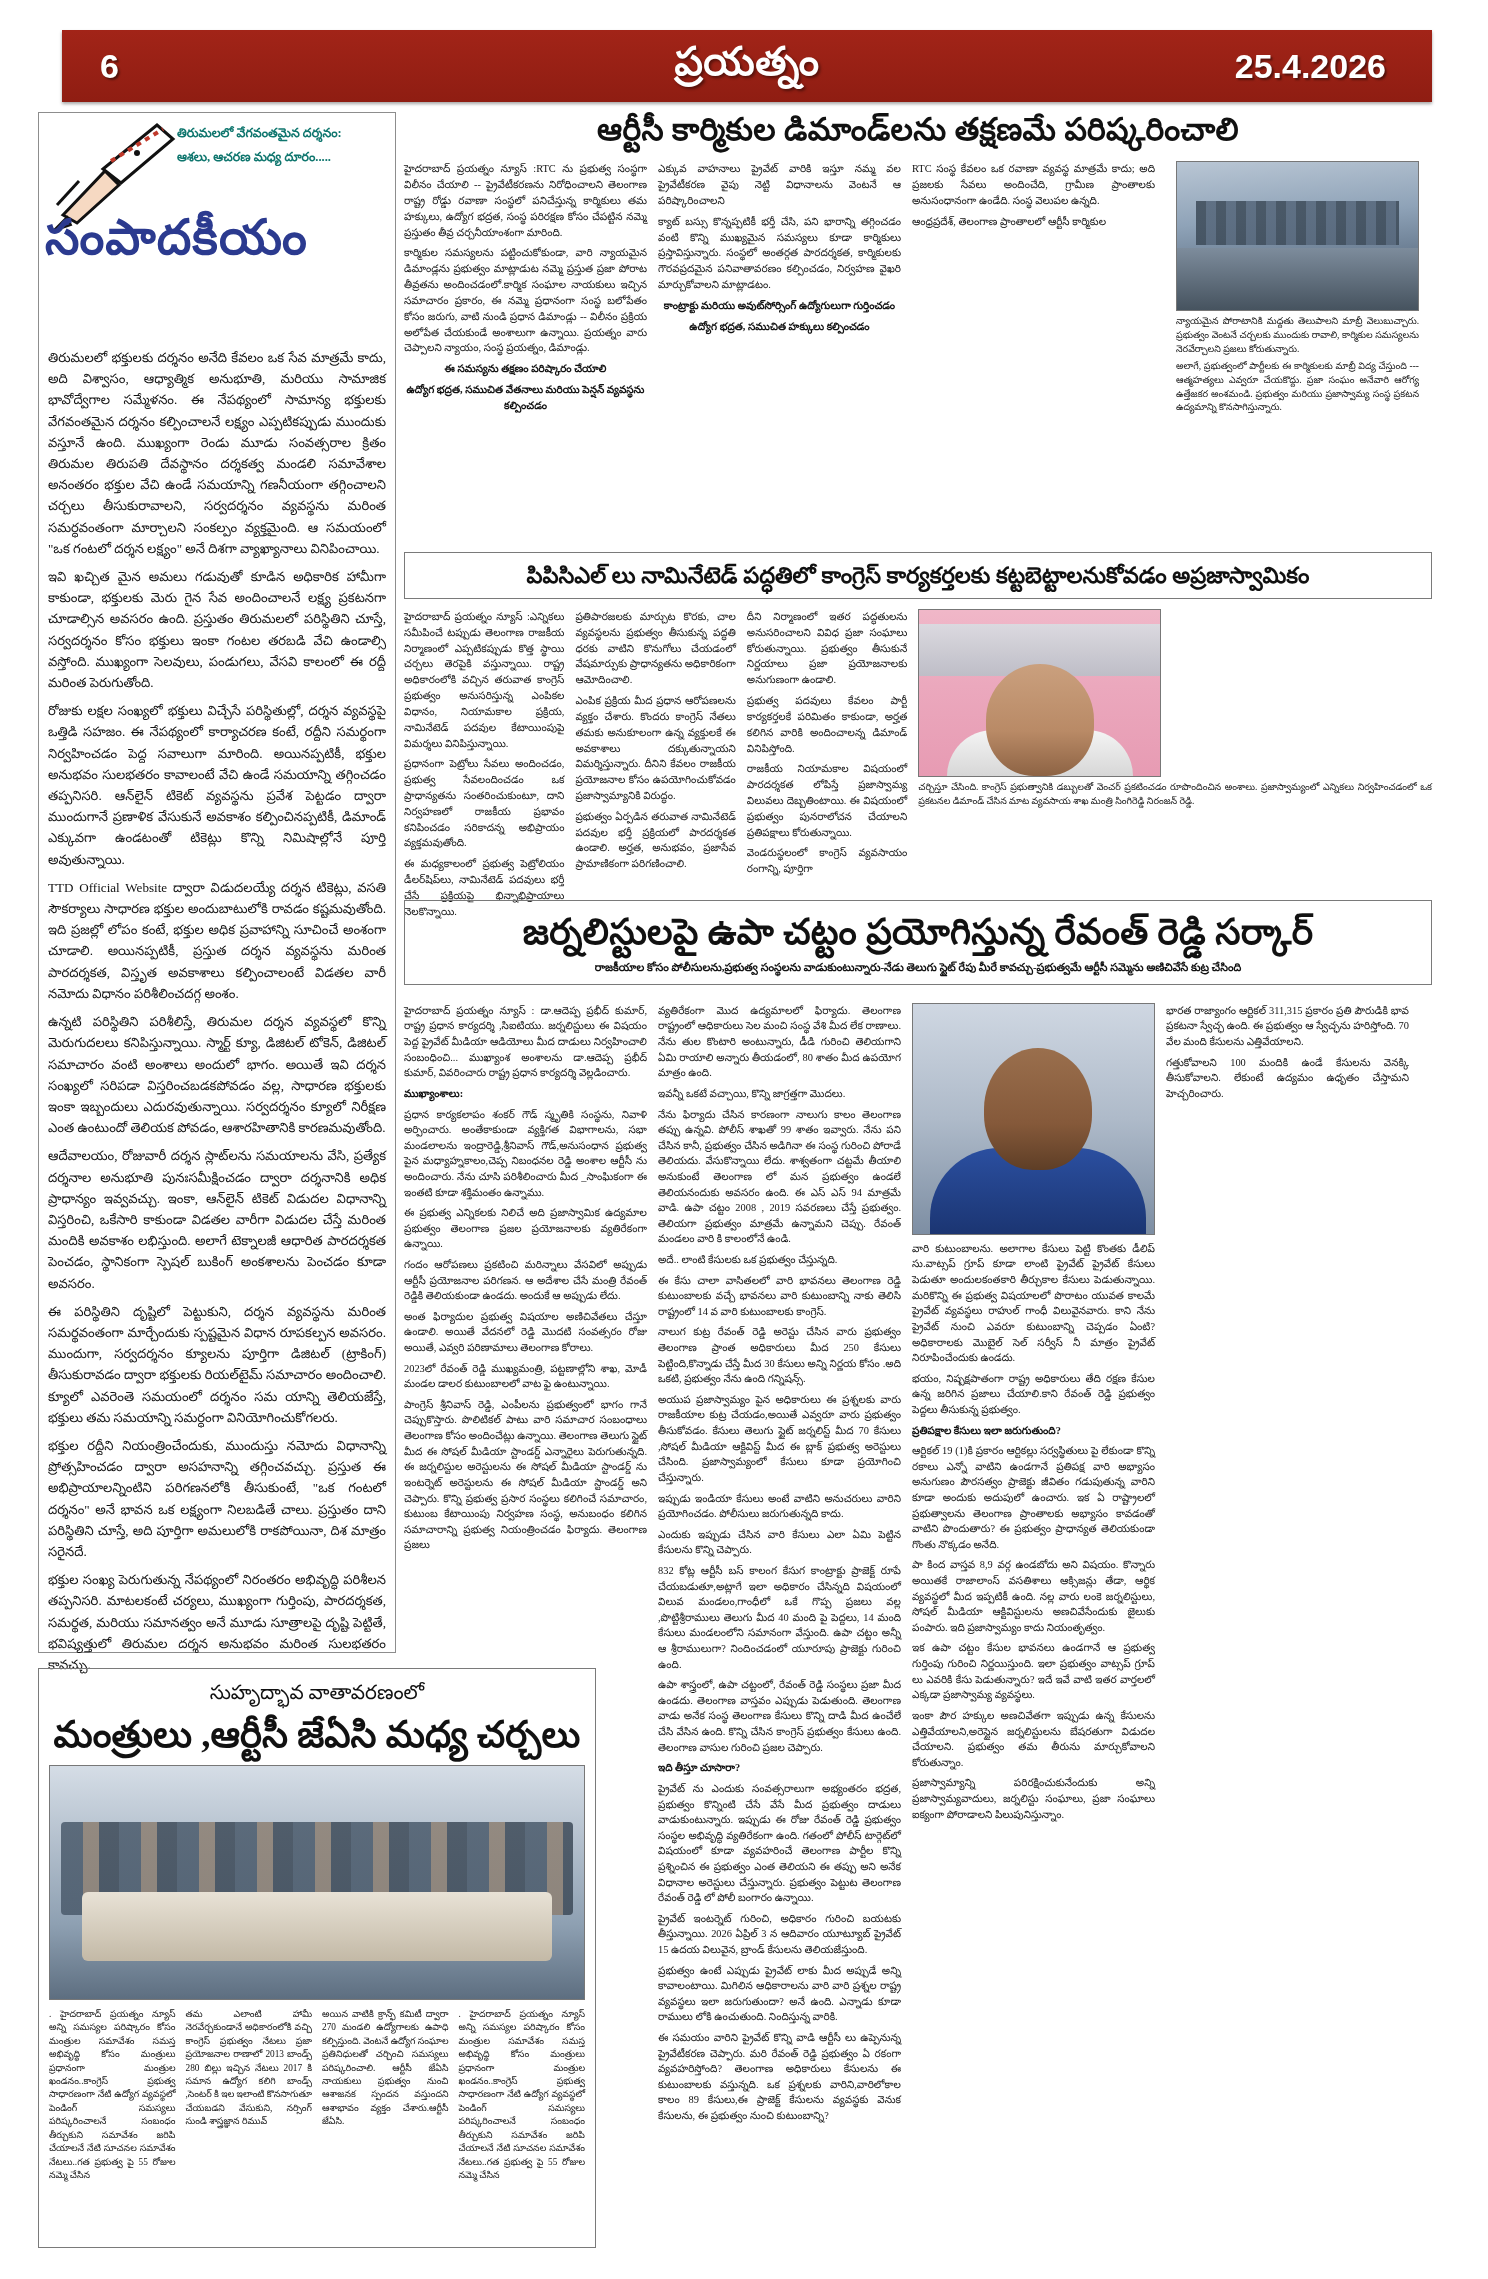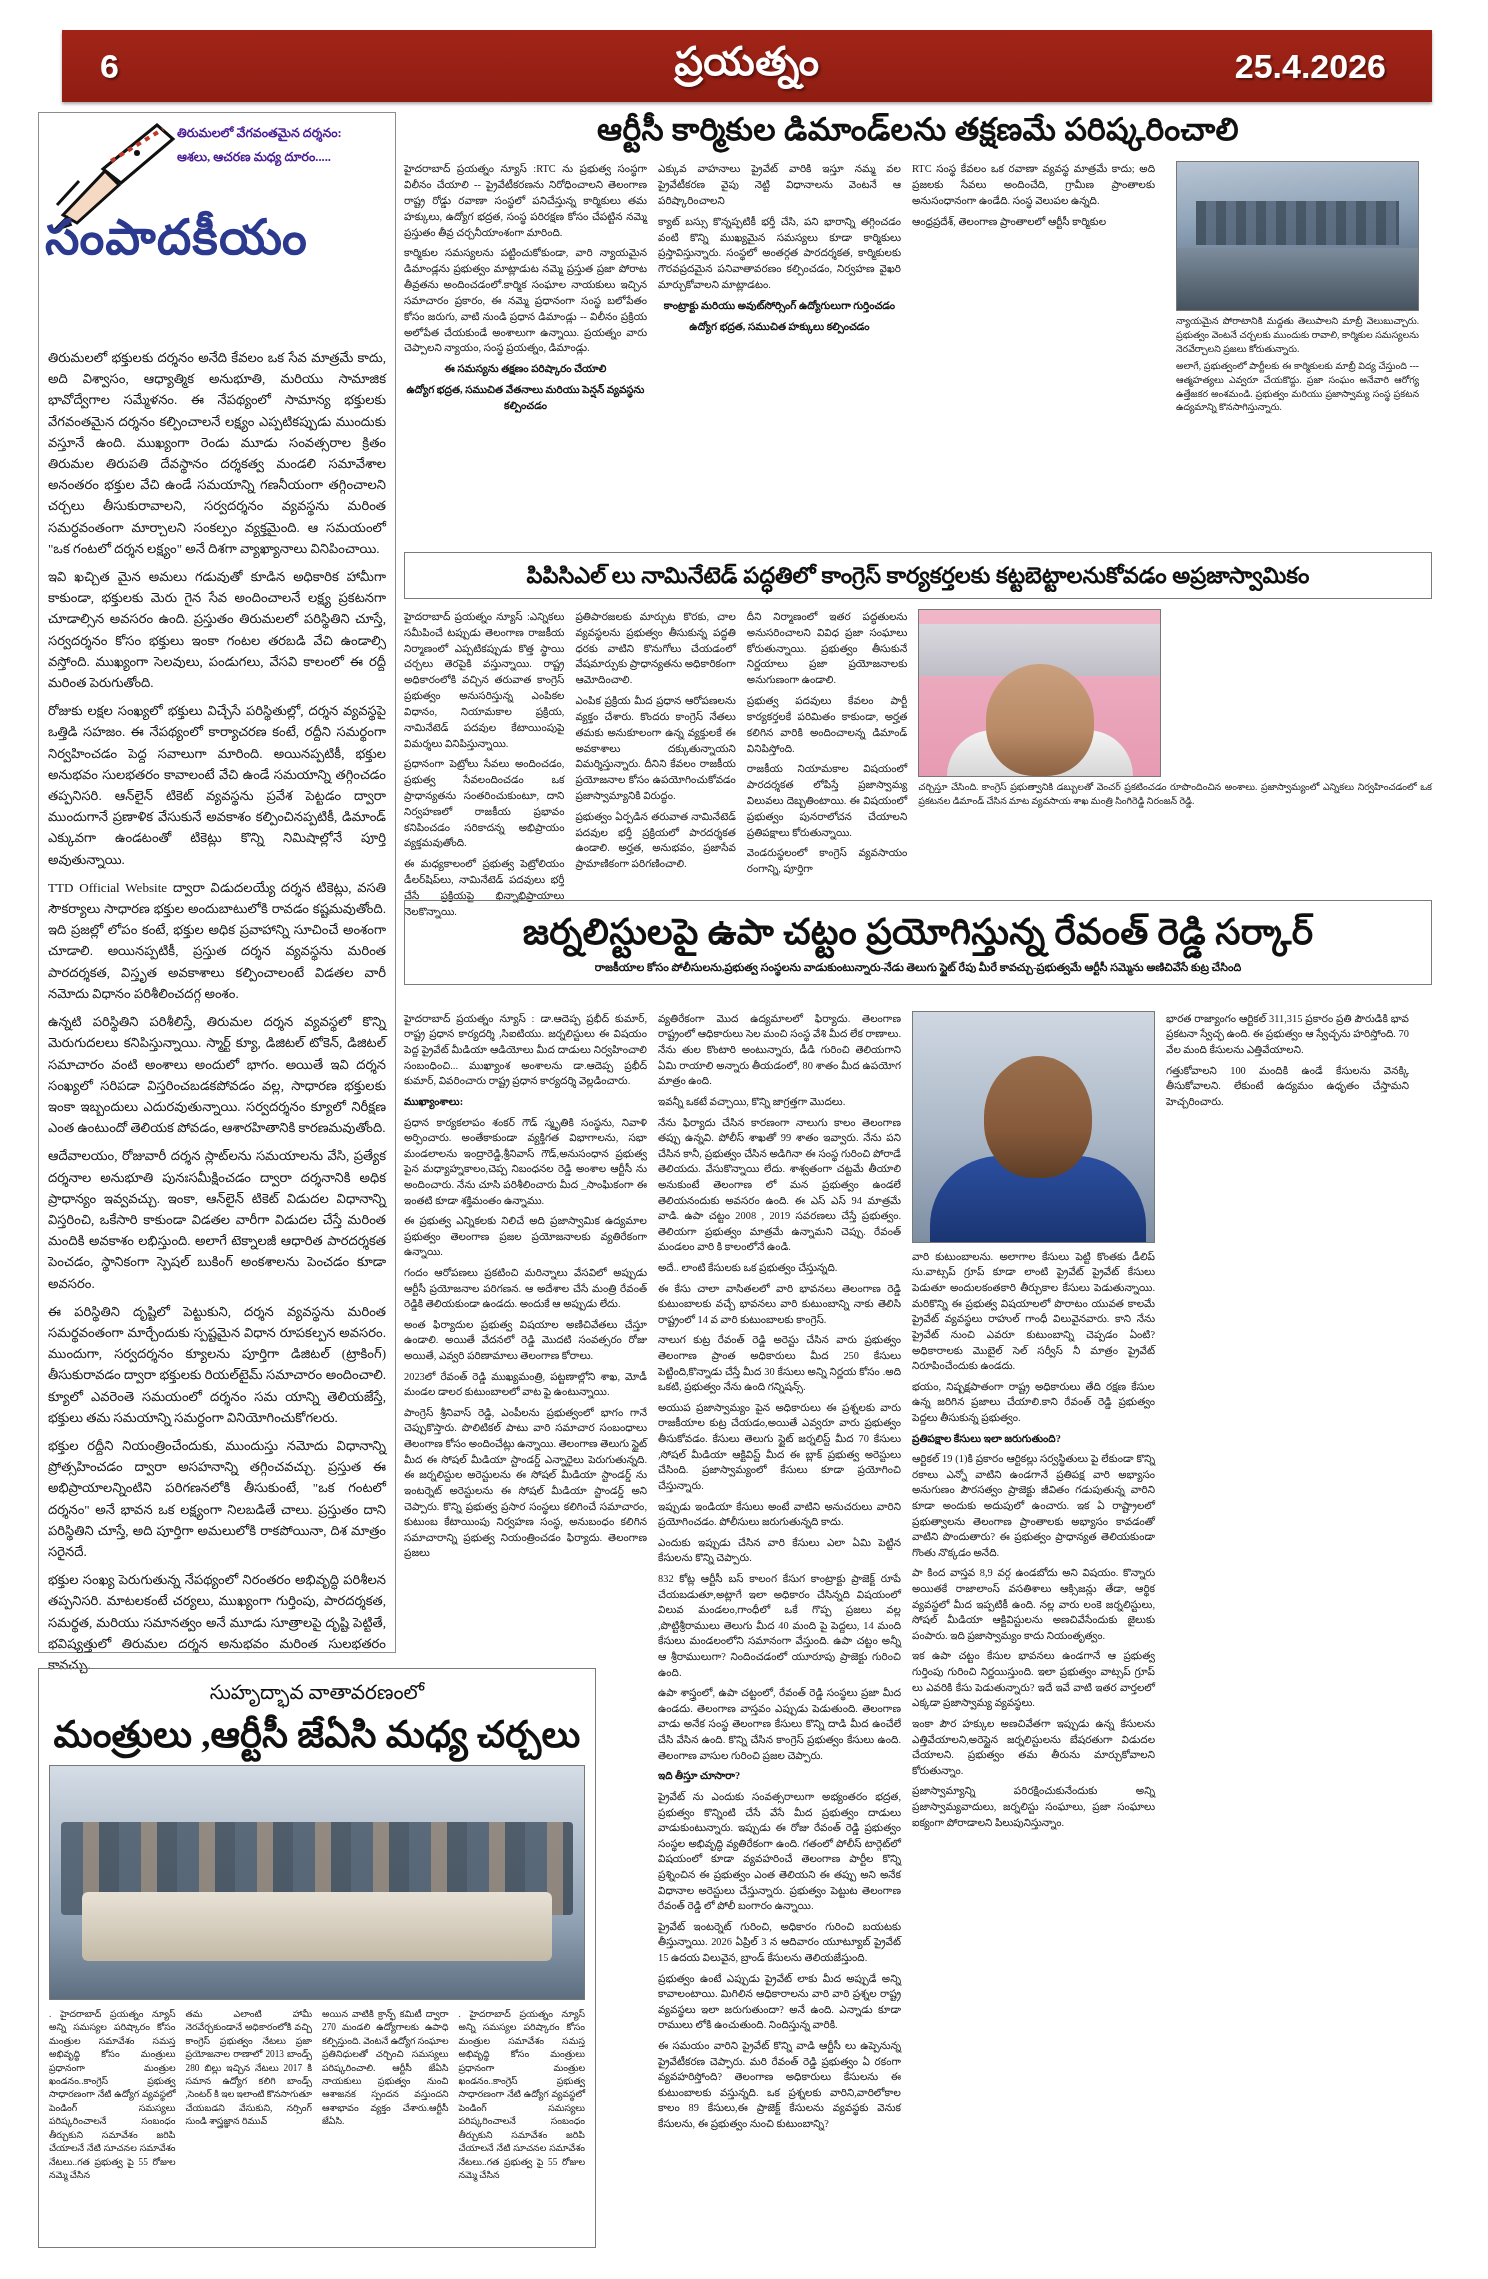--- a/index.html
+++ b/index.html
@@ -43,21 +43,21 @@
   .tel{font-family:"Liberation Serif",serif;}
   .just{text-align:justify;text-justify:inter-word;}
 
   
   .editorial{
     position:absolute;left:38px;top:112px;width:358px;height:1541px;
   }
   .ed-logo-wrap{position:relative;height:230px;border-bottom:0;}
   .ed-kicker{
     position:absolute;right:6px;top:8px;width:212px;
-    color:#4c1d95;font-weight:bold;font-size:12.5px;line-height:1.95;
+    color:#0f766e;font-weight:bold;font-size:12.5px;line-height:1.95;
     text-align:left;
   }
   .pen-art{
     position:absolute;left:6px;top:6px;width:150px;height:110px;
   }
   .samp-word{
     position:absolute;left:6px;top:96px;width:344px;text-align:left;
     color:#2b3a8f;font-size:49px;font-weight:bold;letter-spacing:1px;
     font-family:Liberation Serif, serif;
   }
@@ -133,21 +133,21 @@
   
   .artC{position:absolute;left:404px;top:900px;width:1028px;height:1348px;}
   .artC .hbox{border:1px solid #7a7a7a;padding:10px 8px 8px 8px;box-sizing:border-box;}
   .artC h2{
     margin:0;font-size:36px;font-weight:bold;text-align:center;line-height:1.18;
     letter-spacing:.2px;
   }
   .artC .sub{
     margin-top:7px;font-size:11px;text-align:center;line-height:1.4;font-weight:bold;
   }
-  .artC .cols{display:flex;gap:11px;margin-top:26px;}
+  .artC .cols{display:flex;gap:11px;margin-top:18px;}
   .artC .col{width:243px;font-size:10.4px;line-height:1.5;}
   .artC .col p{margin:0 0 5px 0;}
   .portraitC{
     width:243px;height:232px;border:1px solid #777;box-sizing:border-box;
     background:linear-gradient(180deg,#cfd7e2 0%,#aebac9 50%,#7d8ea3 100%);
     position:relative;overflow:hidden;
   }
   .portraitC .head2{
     position:absolute;left:52%;transform:translateX(-50%);top:44px;
     width:108px;height:122px;border-radius:50% 50% 45% 45%;

